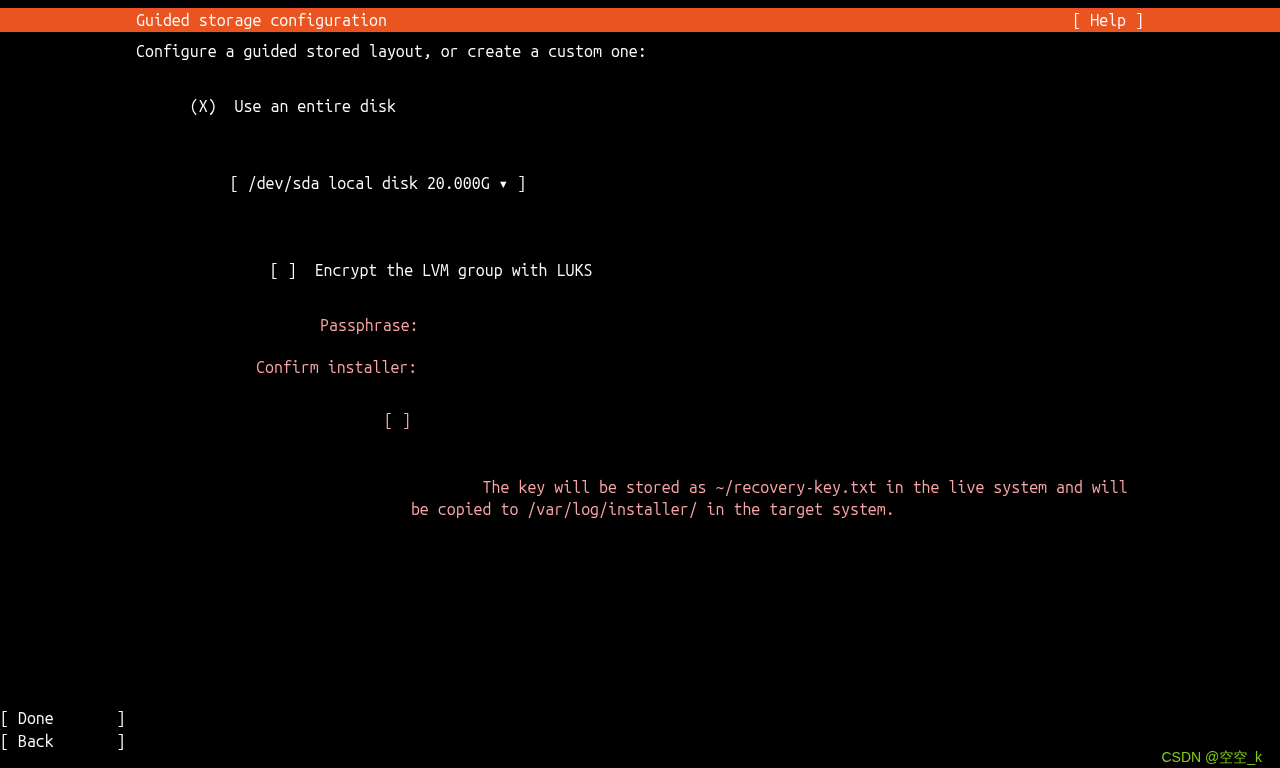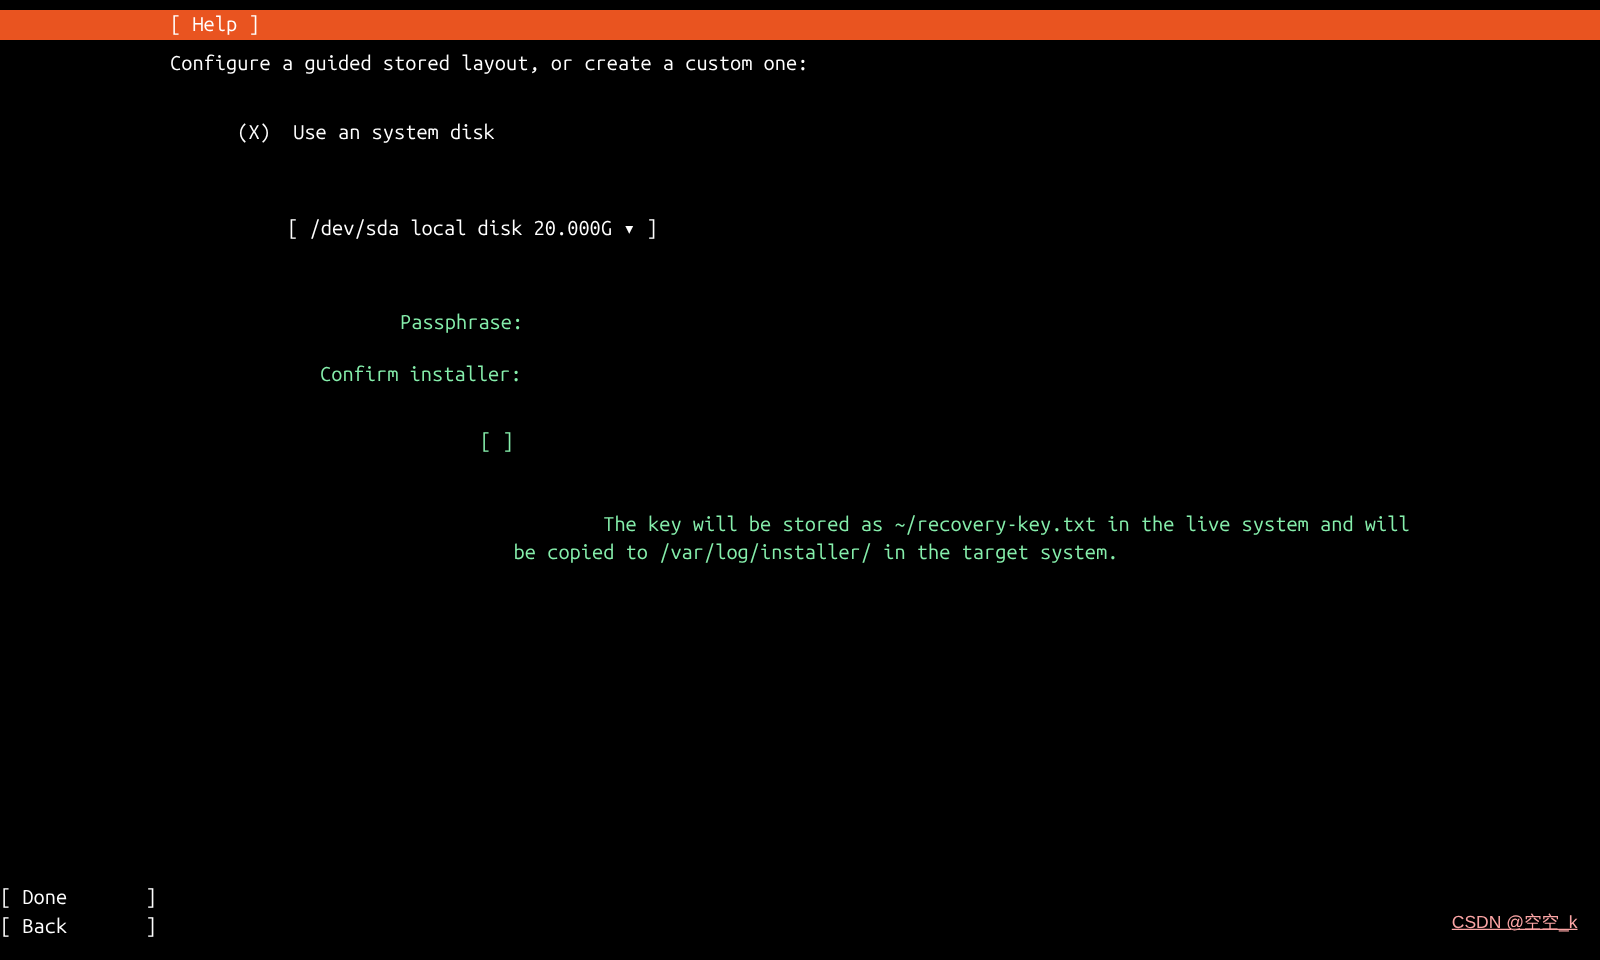--- a/index.html
+++ b/index.html
@@ -25,21 +25,21 @@
     display: flex;
     align-items: center;
     justify-content: space-between;
     padding: 0 136px;
   }
   .content {
     padding: 8px 136px 0 136px;
   }
   .intro { margin-bottom: 10px; }
   .row { white-space: pre; }
-  .dim { color: #86efac; }
+  .dim { color: #fca5a5; }
   .indent1 { padding-left: 40px; }
   .indent2 { padding-left: 80px; }
   .indent3 { padding-left: 120px; }
   .indent4 { padding-left: 184px; }
   .indent5 { padding-left: 248px; }
   .spacer { height: 10px; }
   .recovery-block {
     display: flex;
   }
   .recovery-text {
@@ -52,57 +52,60 @@
     left: 0;
     right: 0;
     text-align: left;
   }
   .footer-btn {
     display: block;
     white-space: pre;
   }
   .watermark {
     position: absolute;
-    bottom: 20px;
+    bottom: 0;
     right: 18px;
-    color: #fca5a5;
+    color: #84cc16;
     font-family: Arial, sans-serif;
     font-size: 14px;
-    text-decoration: underline;
   }
   .dropdown-arrow {
     display: inline-block;
   }
 </style>
 </head>
 <body>
 
 <div class="screen">
   <div class="header">
+    <span>Guided storage configuration</span>
     <span>[ Help ]</span>
   </div>
 
   <div class="content">
     <div class="intro">Configure a guided stored layout, or create a custom one:</div>
 
     <div class="row">
-      <span>(X)</span><span>  </span><span>Use an system disk</span>
+      <span>(X)</span><span>  </span><span>Use an entire disk</span>
     </div>
 
     <div class="spacer"></div>
 
     <div class="row indent1">
       <span>[ </span><span>/dev/sda local disk 20.000G</span> <span class="dropdown-arrow">▾</span><span> ]</span>
     </div>
 
     <div class="spacer"></div>
 
 
     <div class="spacer"></div>
 
+    <div class="row indent2">
+      <span>[ ]</span><span>  </span><span>Encrypt the LVM group with LUKS</span>
+    </div>
 
     <div class="spacer"></div>
 
     <div class="row indent4 dim">Passphrase:</div>
 
     <div class="spacer"></div>
     <div class="spacer"></div>
 
     <div class="row indent3 dim">Confirm installer:</div>
 

